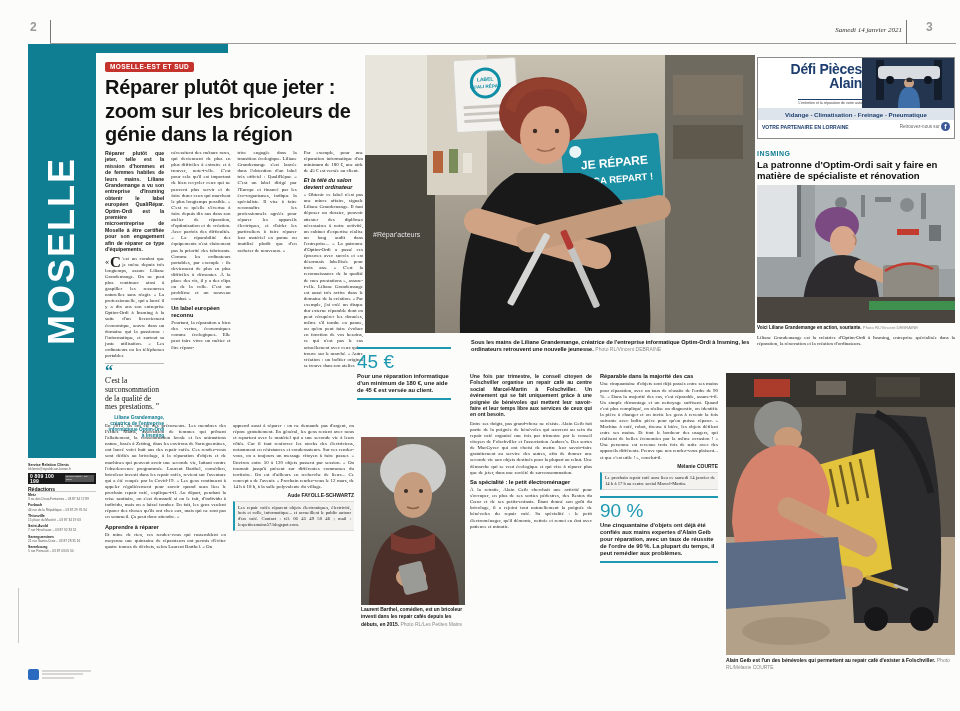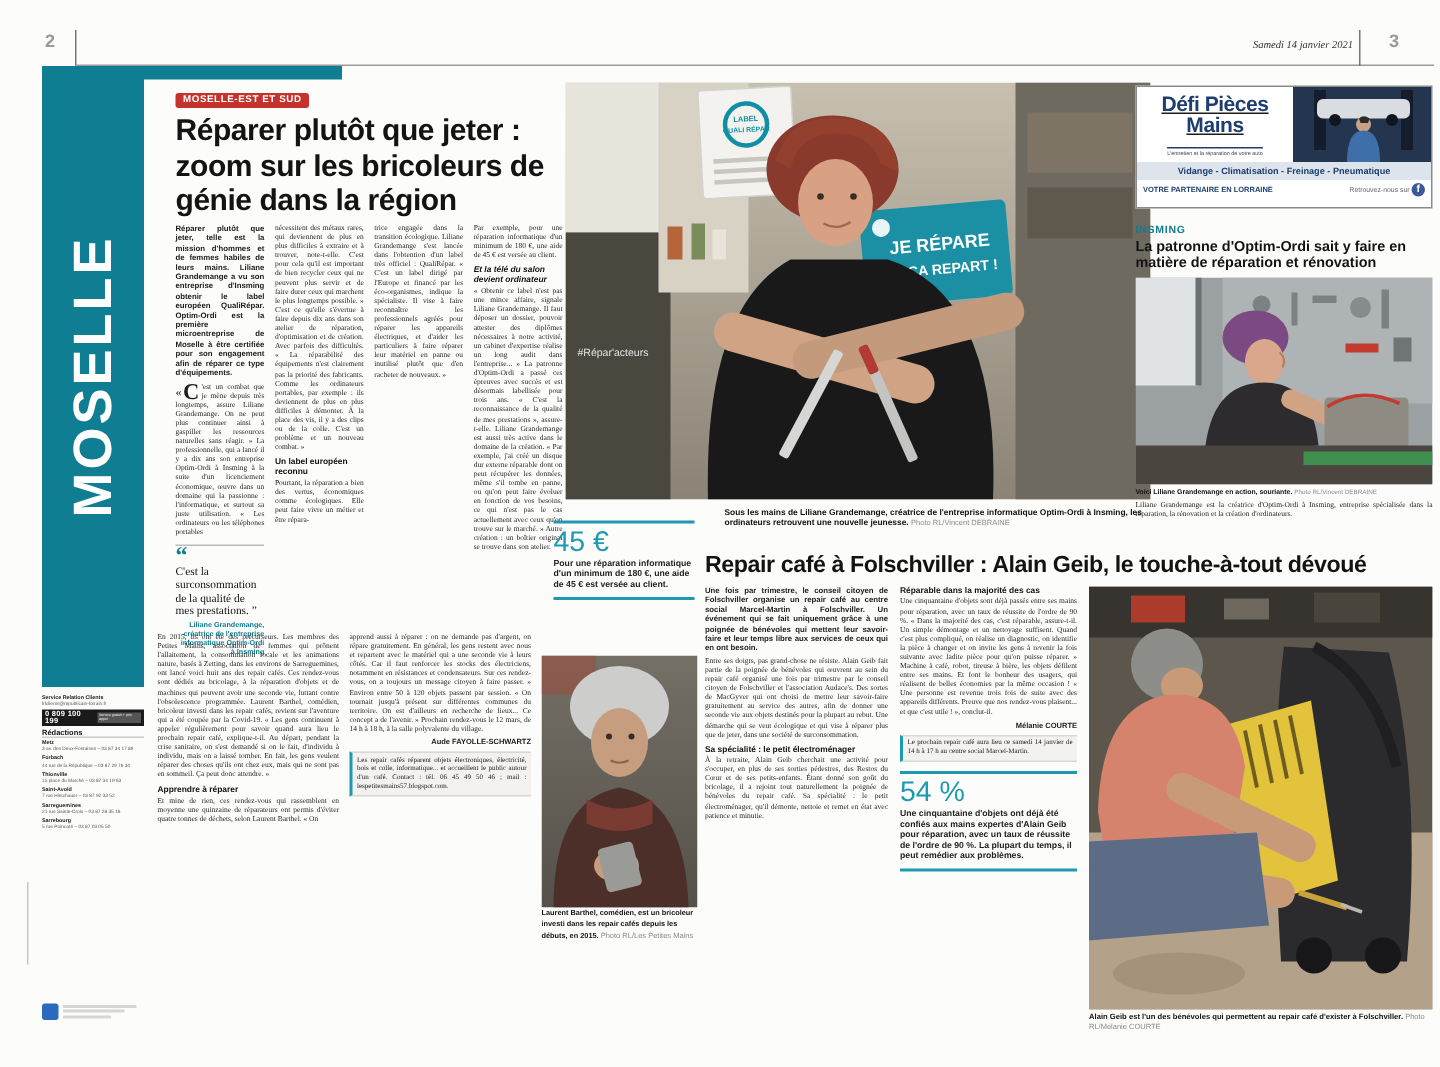--- a/index.html
+++ b/index.html
@@ -57,21 +57,21 @@
   .callout{border-top:2px solid #1d9ab2;border-bottom:2px solid #1d9ab2;padding:2px 0 4px;}
   .callout .cv{color:#1d9ab2;font-weight:400;font-size:19px;line-height:21px;}
   .callout .ct{font-weight:bold;font-size:5.8px;line-height:7px;color:#222;margin-top:1px;}
 
   .cols{display:flex;gap:7px;}
   .cols .col{flex:1;min-width:0;}
 
   
   .ad{border:1px solid #8a8a8a;background:#fff;box-sizing:border-box;}
   .ad-top{display:flex;height:50px;}
-  .ad-logo{flex:1;text-align:center;padding-top:4px;text-decoration:underline;}
+  .ad-logo{flex:1;text-align:right;padding-top:4px;}
   .ad-title{color:#1d3e6e;font-weight:800;font-size:14px;line-height:14px;letter-spacing:-.3px;}
   .ad-tag{font-size:3.6px;color:#444;margin-top:2px;border-top:1px solid #1d3e6e;display:inline-block;padding-top:1px;}
   .ad-services{background:#dde4ec;color:#1d3e6e;font-weight:bold;font-size:6.1px;text-align:center;padding:2.5px 0;}
   .ad-bottom{display:flex;align-items:center;justify-content:space-between;padding:2px 4px;}
   .ad-partner{color:#1d3e6e;font-weight:800;font-size:5px;}
   .ad-social{color:#666;font-size:4.6px;}
   .fb{display:inline-flex;width:9px;height:9px;border-radius:50%;background:#3b5998;color:#fff;
       font-weight:bold;font-size:7px;align-items:center;justify-content:center;vertical-align:middle;}
 
   .ins-label{color:#0f7d92;font-weight:800;font-size:7px;letter-spacing:.5px;}
@@ -136,21 +136,21 @@
     <div class="miniad-sq"></div>
     <div style="flex:1;">
         <div class="skel" style="width:90%;"></div>
         <div class="skel" style="width:75%;"></div>
         <div class="skel" style="width:60%;"></div>
       </div>
   </div>
   <div class="abs edge-mark" style="left:18px;top:588px;"></div>
   <div class="abs edge-mark" style="left:946px;top:578px;"></div>
 
-  <div class="abs" style="left:105px;top:55px;width:650px;height:408px;margin-left:12px;">
+  <div class="abs" style="left:105px;top:55px;width:650px;height:408px;">
     <div style="width:258px;">
       <span class="kicker">MOSELLE-EST ET SUD</span>
       <div class="h1" style="font-size:20px;line-height:23.5px;margin-top:3px;">Réparer plutôt que jeter : zoom sur les bricoleurs de génie dans la région</div>
     </div>
 
     <div class="cols abs" style="left:0;top:95px;width:258px;">
       <div class="col">
         <p class="intro">Réparer plutôt que jeter, telle est la mission d'hommes et de femmes habiles de leurs mains. Liliane Grandemange a vu son entreprise d'Insming obtenir le label européen QualiRépar. Optim-Ordi est la première microentreprise de Moselle à être certifiée pour son engagement afin de réparer ce type d'équipements.</p>
         <p class="body"><span class="oq">«</span><span class="dropcap">C</span><span>'est un combat que je mène depuis très longtemps, assure Liliane Grandemange. On ne peut plus continuer ainsi à gaspiller les ressources naturelles sans réagir. » La professionnelle, qui a lancé il y a dix ans son entreprise Optim-Ordi à Insming à la suite d'un licenciement économique, œuvre dans un domaine qui la passionne : l'informatique, et surtout sa juste utilisation. « Les ordinateurs ou les téléphones portables</span></p>
         <div class="quote">
@@ -240,21 +240,21 @@
     <div class="callout abs" style="left:252px;top:292px;width:94px;">
       <div class="cv">45 €</div>
       <div class="ct">Pour une réparation informatique d'un minimum de 180 €, une aide de 45 € est versée au client.</div>
     </div>
   </div>
 
   <div class="abs ad" style="left:757px;top:57px;width:198px;height:82px;">
     <div class="ad-top">
       <div class="ad-logo">
         <div class="ad-title">Défi Pièces</div>
-        <div class="ad-title">Mains</div>
+        <div class="ad-title">Alain</div>
         <div class="ad-tag">L'entretien et la réparation de votre auto</div>
       </div>
       <svg width="92" height="50" viewBox="0 0 92 50">
         <rect width="92" height="50" fill="#24364f"></rect>
         <rect x="14" y="2" width="8" height="40" fill="#141d2b"></rect>
           <rect x="72" y="2" width="8" height="40" fill="#141d2b"></rect>
         <rect x="16" y="8" width="62" height="13" rx="4" fill="#d9dde2"></rect>
         <circle cx="28" cy="22" r="4" fill="#10161f"></circle>
           <circle cx="66" cy="22" r="4" fill="#10161f"></circle>
         <circle cx="47" cy="25" r="5" fill="#caa184"></circle>
@@ -264,21 +264,21 @@
     </div>
     <div class="ad-services">Vidange - Climatisation - Freinage - Pneumatique</div>
     <div class="ad-bottom">
       <span class="ad-partner">VOTRE PARTENAIRE EN LORRAINE</span>
       <span class="ad-social"><span>Retrouvez-nous sur</span> <span class="fb">f</span></span>
     </div>
   </div>
 
   <div class="abs" style="left:757px;top:150px;width:198px;">
     <div class="ins-label">INSMING</div>
-    <div class="ins-h">La patronne d'Optim-Ordi sait y faire en matière de réparation et rénovation</div>
+    <div class="ins-h">La patronne d'Optim-Ordi sait y faire en matière de spécialiste et rénovation</div>
     <svg width="198" height="138" viewBox="0 0 198 138">
       <rect width="198" height="138" fill="#9ba1a3"></rect>
       <rect x="0" y="0" width="42" height="72" fill="#dfe3e5"></rect>
         <rect x="40" y="0" width="4" height="72" fill="#6b7173"></rect>
       <rect x="58" y="0" width="140" height="84" fill="#aeb4b6"></rect>
       <circle cx="84" cy="18" r="6" fill="#7c8284"></circle>
         <rect x="104" y="10" width="4" height="22" fill="#7c8284"></rect>
       <rect x="118" y="12" width="16" height="5" fill="#7c8284"></rect>
         <circle cx="150" cy="20" r="7" fill="#868c8e"></circle>
       <rect x="164" y="8" width="5" height="26" fill="#7c8284"></rect>
@@ -298,35 +298,34 @@
       <rect x="112" y="116" width="86" height="9" fill="#3f8f4f"></rect>
     </svg>
     <p class="ins-cap">
       <span>Voici Liliane Grandemange en action, souriante.</span>
       <span class="credit">Photo RL/Vincent DEBRAINE</span>
     </p>
     <p class="ins-body">Liliane Grandemange est la créatrice d'Optim-Ordi à Insming, entreprise spécialisée dans la réparation, la rénovation et la création d'ordinateurs.</p>
   </div>
 
   <div class="abs" style="left:470px;top:368px;width:485px;">
-    <div class="h1" style="font-size:15.5px;line-height:18px;">Repair café à Folschviller : Alain Geib, le touche-à-tout dévoué</div>
     <div style="display:flex;gap:8px;margin-top:5px;">
       <div style="width:122px;">
         <p class="intro">Une fois par trimestre, le conseil citoyen de Folschviller organise un repair café au centre social Marcel-Martin à Folschviller. Un événement qui se fait uniquement grâce à une poignée de bénévoles qui mettent leur savoir-faire et leur temps libre aux services de ceux qui en ont besoin.</p>
         <p class="body">Entre ses doigts, pas grand-chose ne résiste. Alain Geib fait partie de la poignée de bénévoles qui œuvrent au sein du repair café organisé une fois par trimestre par le conseil citoyen de Folschviller et l'association Audace's. Des sortes de MacGyver qui ont choisi de mettre leur savoir-faire gratuitement au service des autres, afin de donner une seconde vie aux objets destinés pour la plupart au rebut. Une démarche qui se veut écologique et qui vise à réparer plus que de jeter, dans une société de surconsommation.</p>
         <div class="sub">Sa spécialité : le petit électroménager</div>
         <p class="body">À la retraite, Alain Geib cherchait une activité pour s'occuper, en plus de ses sorties pédestres, des Restos du Cœur et de ses petits-enfants. Étant donné son goût du bricolage, il a rejoint tout naturellement la poignée de bénévoles du repair café. Sa spécialité : le petit électroménager, qu'il démonte, nettoie et remet en état avec patience et minutie.</p>
       </div>
       <div style="width:118px;">
         <div class="sub" style="margin-top:0;">Réparable dans la majorité des cas</div>
         <p class="body">Une cinquantaine d'objets sont déjà passés entre ses mains pour réparation, avec un taux de réussite de l'ordre de 90 %. « Dans la majorité des cas, c'est réparable, assure-t-il. Un simple démontage et un nettoyage suffisent. Quand c'est plus compliqué, on réalise un diagnostic, on identifie la pièce à changer et on invite les gens à revenir la fois suivante avec ladite pièce pour qu'on puisse réparer. » Machine à café, robot, tireuse à bière, les objets défilent entre ses mains. Et font le bonheur des usagers, qui réalisent de belles économies par la même occasion ! « Une personne est revenue trois fois de suite avec des appareils différents. Preuve que nos rendez-vous plaisent... et que c'est utile ! », conclut-il.</p>
         <div class="byline">Mélanie COURTE</div>
         <div class="infobox">Le prochain repair café aura lieu ce samedi 14 janvier de 14 h à 17 h au centre social Marcel-Martin.</div>
         <div class="callout" style="margin-top:6px;">
-          <div class="cv">54 %</div>
+          <div class="cv">90 %</div>
           <div class="ct">Une cinquantaine d'objets ont déjà été confiés aux mains expertes d'Alain Geib pour réparation, avec un taux de réussite de l'ordre de 90 %. La plupart du temps, il peut remédier aux problèmes.</div>
         </div>
       </div>
       <div style="flex:1;">
         <svg width="229" height="282" viewBox="0 0 229 282">
           <rect width="229" height="282" fill="#5d564d"></rect>
           <rect x="0" y="0" width="229" height="34" fill="#37332e"></rect>
           <rect x="28" y="6" width="36" height="18" fill="#ab3c2c"></rect>
             <rect x="90" y="8" width="30" height="14" fill="#6e675d"></rect>
             <rect x="150" y="4" width="44" height="20" fill="#49443c"></rect>

